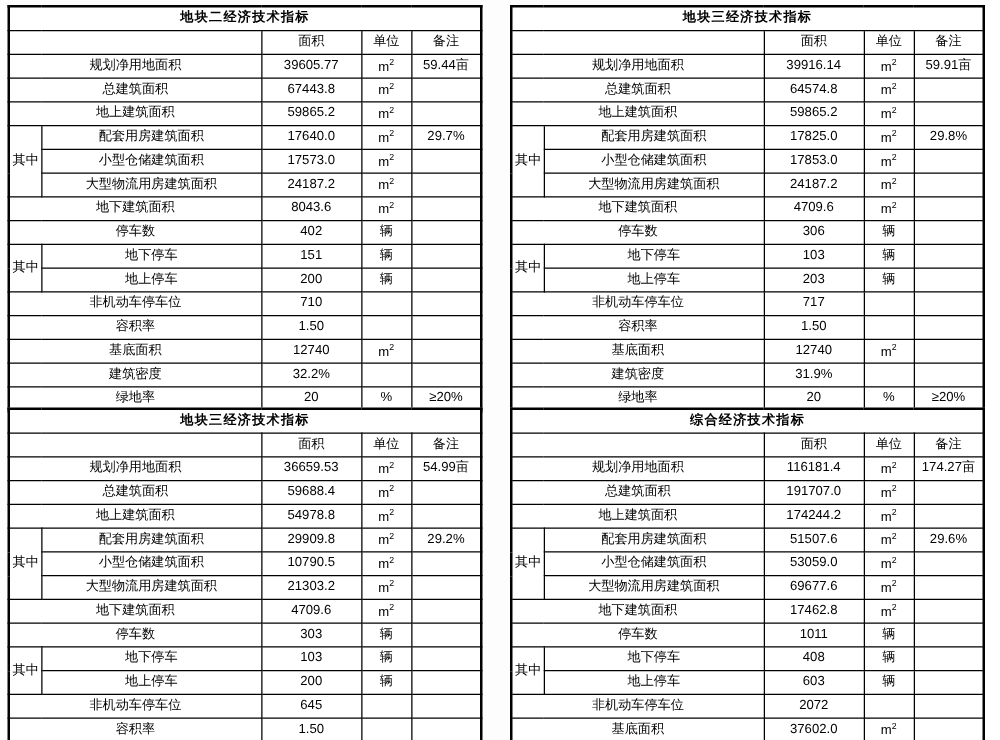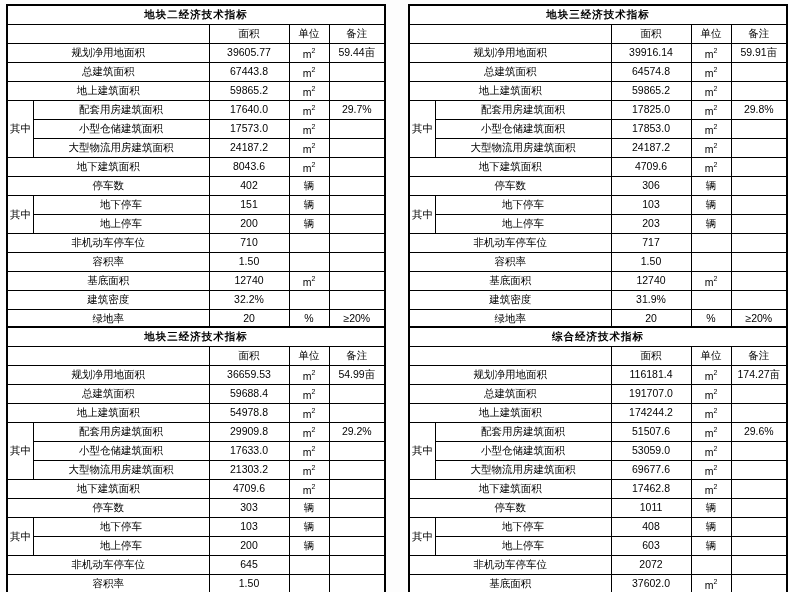--- a/index.html
+++ b/index.html
@@ -358,21 +358,21 @@
           </tr>
           <tr>
             <td class="group" rowspan="3">其中</td>
             <td class="sub">配套用房建筑面积</td>
             <td class="val">29909.8</td>
             <td class="val">m<span class="sup">2</span></td>
             <td class="val">29.2%</td>
           </tr>
           <tr>
             <td class="sub">小型仓储建筑面积</td>
-            <td class="val">17633.0</td>
+            <td class="val">10790.5</td>
             <td class="val">m<span class="sup">2</span></td>
             <td class="val"></td>
           </tr>
           <tr>
             <td class="sub">大型物流用房建筑面积</td>
             <td class="val">21303.2</td>
             <td class="val">m<span class="sup">2</span></td>
             <td class="val"></td>
           </tr>
           <tr>

